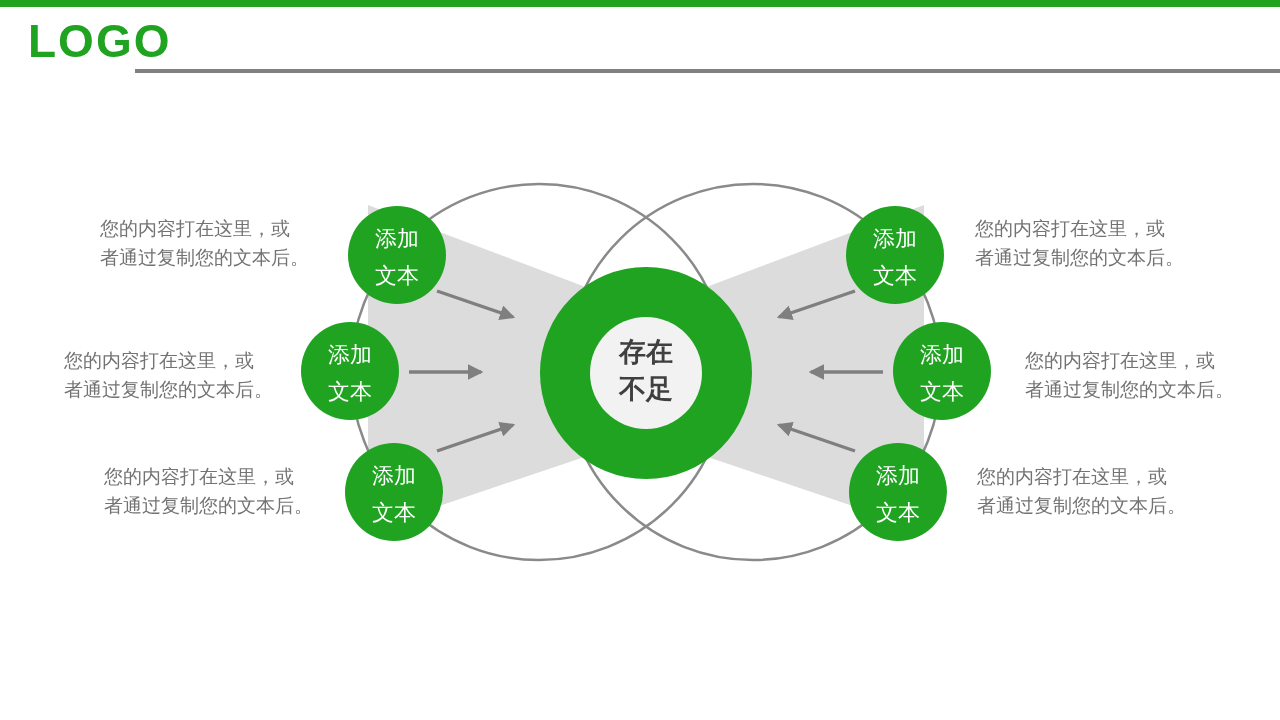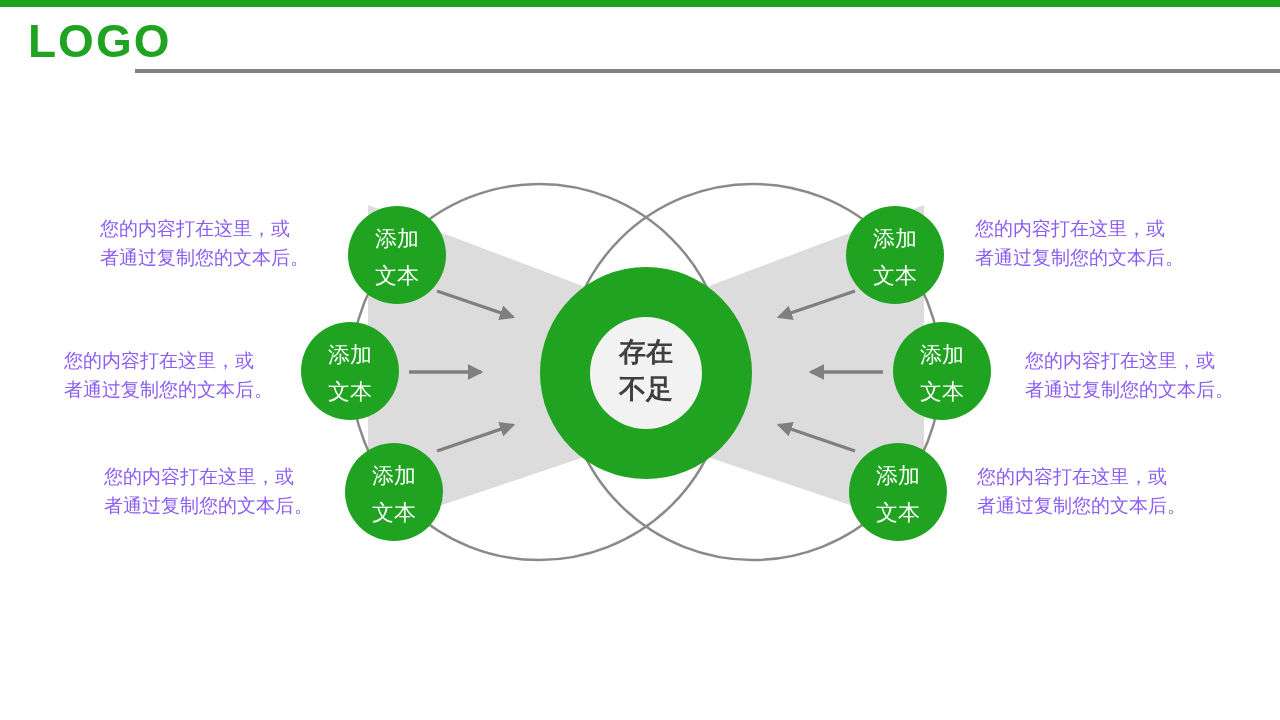--- a/index.html
+++ b/index.html
@@ -15,21 +15,21 @@
     color:#1fa321;letter-spacing:2px;line-height:1;
   }
   .page-title{
     position:absolute;left:200px;top:24px;margin:0;font-size:37px;font-weight:bold;
     color:#1fa321;line-height:1.1;
   }
   .header-rule{position:absolute;left:135px;top:69px;width:1145px;height:4px;background:#808080;}
   .diagram-svg{position:absolute;left:0;top:0;}
   .node-label{fill:#ffffff;font-size:22px;text-anchor:middle;font-family:"Liberation Sans",sans-serif;}
   .center-label{fill:#3f3f3f;font-size:27px;font-weight:bold;text-anchor:middle;font-family:"Liberation Sans",sans-serif;}
-  .caption{position:absolute;color:#8b5cf6;font-size:19px;line-height:29px;}
+  .caption{position:absolute;color:#737373;font-size:19px;line-height:29px;}
   .caption div{white-space:nowrap;}
   .cap-lt{left:100px;top:214px;}
   .cap-lm{left:64px;top:346px;}
   .cap-lb{left:104px;top:462px;}
   .cap-rt{left:975px;top:214px;}
   .cap-rm{left:1025px;top:346px;}
   .cap-rb{left:977px;top:462px;}
 </style>
 </head>
 <body>

